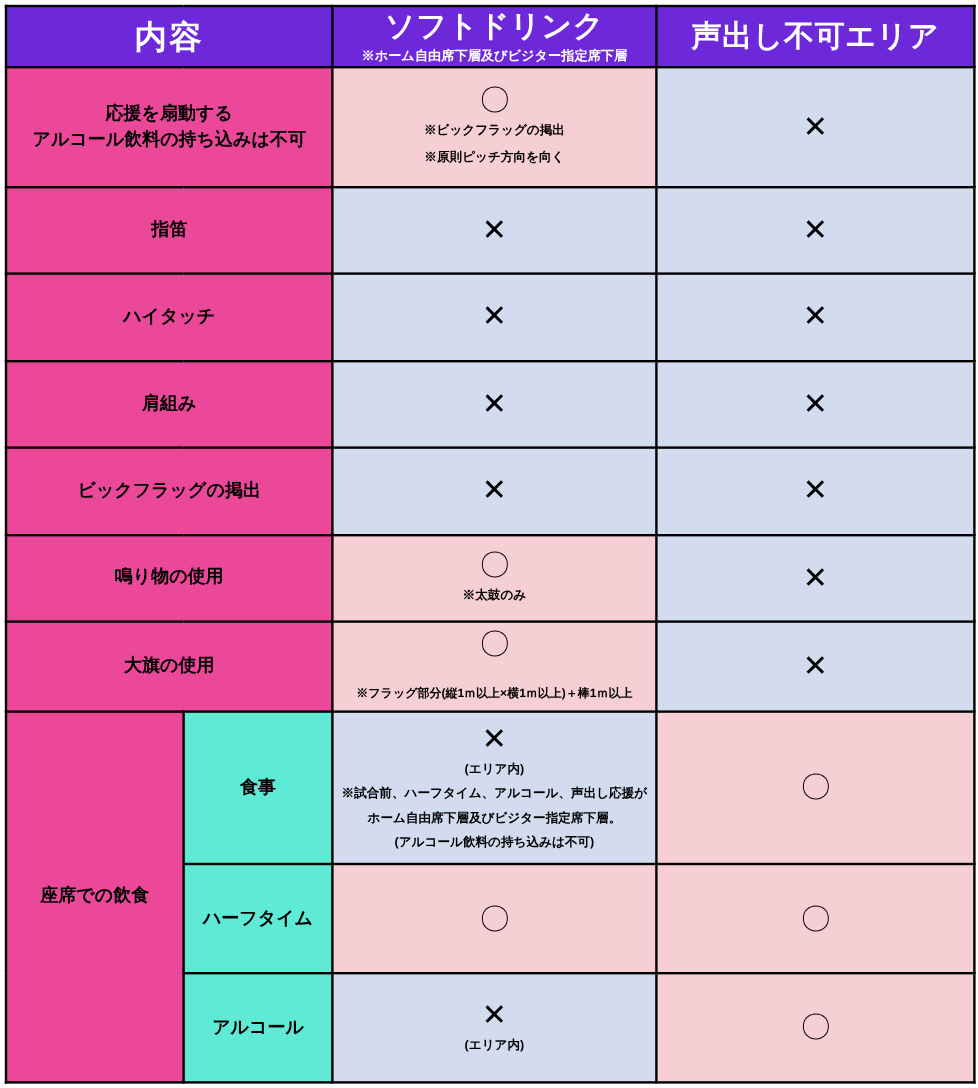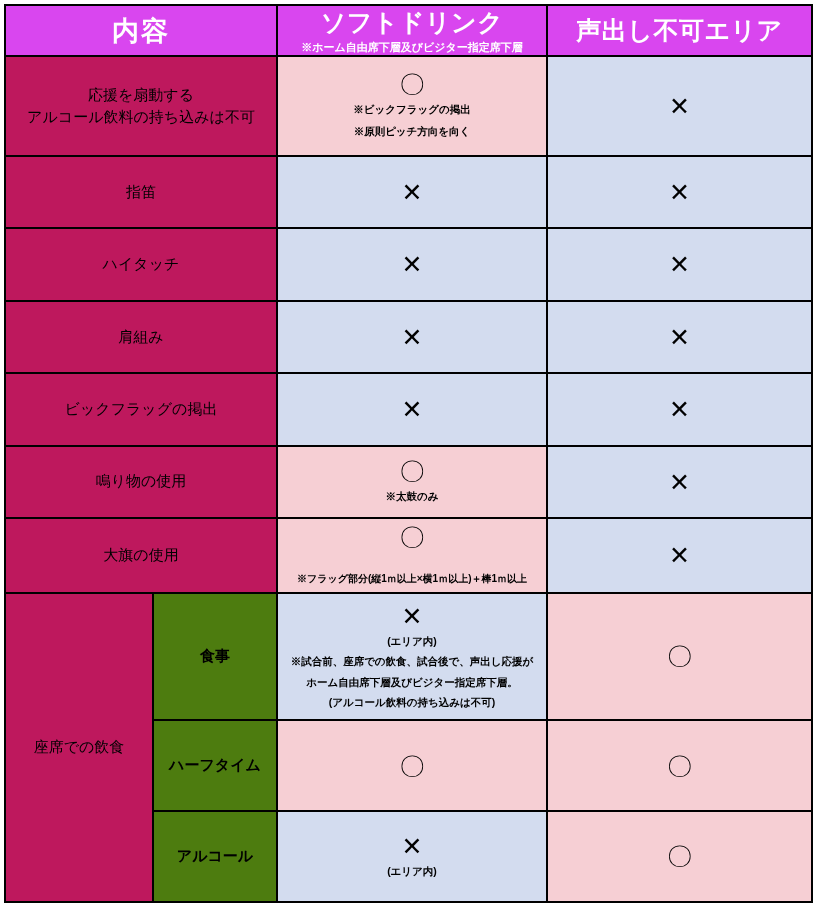--- a/index.html
+++ b/index.html
@@ -28,21 +28,21 @@
   }
   table.rules td, table.rules th {
     border: 2px solid #000;
     text-align: center;
     vertical-align: middle;
     padding: 2px 4px;
     box-sizing: border-box;
   }
   
   thead th {
-    background: #d946ef;
+    background: #6d28d9;
     color: #ffffff;
     font-weight: bold;
   }
   th.h-content {
     font-size: 27px;
     letter-spacing: 2px;
   }
   th.h-area {
     font-size: 25px;
     letter-spacing: 0.5px;
@@ -50,23 +50,23 @@
   }
   th.h-area .sub {
     display: block;
     font-size: 11px;
     font-weight: bold;
     letter-spacing: 0;
     margin-top: 4px;
   }
   
   .label {
-    background: #be185d;
+    background: #ec4899;
     font-size: 15px;
-    font-weight: normal;
+    font-weight: bold;
     line-height: 1.5;
   }
   .label.big {
     font-size: 15px;
   }
   .label .l2 {
     display: block;
   }
   
   .cell-ok {
@@ -95,21 +95,21 @@
     font-weight: bold;
   }
   .note.sm {
     font-size: 10px;
     margin-top: 20px;
   }
   .note.tight {
     line-height: 1.55;
   }
   .sub-label {
-    background: #4d7c0f;
+    background: #5eead4;
     font-size: 15px;
     font-weight: bold;
   }
   
   col.c1 { width: 148px; }
   col.c2 { width: 124px; }
   col.c3 { width: 270px; }
   col.c4 { width: 265px; }
 </style>
 </head>
@@ -225,21 +225,21 @@
           <span class="mark cross">✕</span>
         </td>
       </tr>
 
       <tr style="height:118px">
         <td class="label big" rowspan="3">座席での飲食</td>
         <td class="sub-label">食事</td>
         <td class="cell-ng">
           <span class="mark cross">✕</span>
           <span class="note tight">(エリア内)</span>
-          <span class="note tight">※試合前、座席での飲食、試合後で、声出し応援が</span>
+          <span class="note tight">※試合前、ハーフタイム、アルコール、声出し応援が</span>
           <span class="note tight">ホーム自由席下層及びビジター指定席下層。</span>
           <span class="note tight">(アルコール飲料の持ち込みは不可)</span>
         </td>
         <td class="cell-ok">
           <span class="mark circle">〇</span>
         </td>
       </tr>
 
       <tr style="height:84px">
         <td class="sub-label">ハーフタイム</td>

